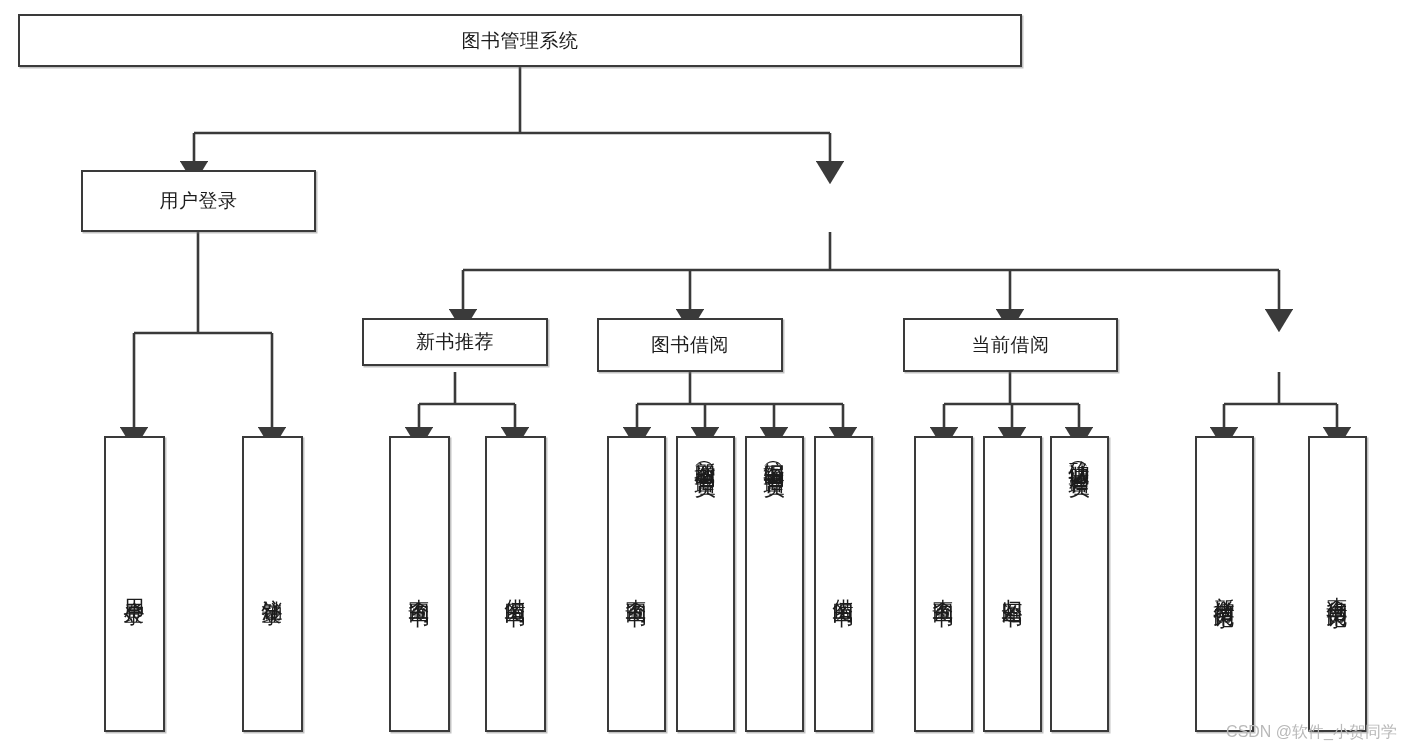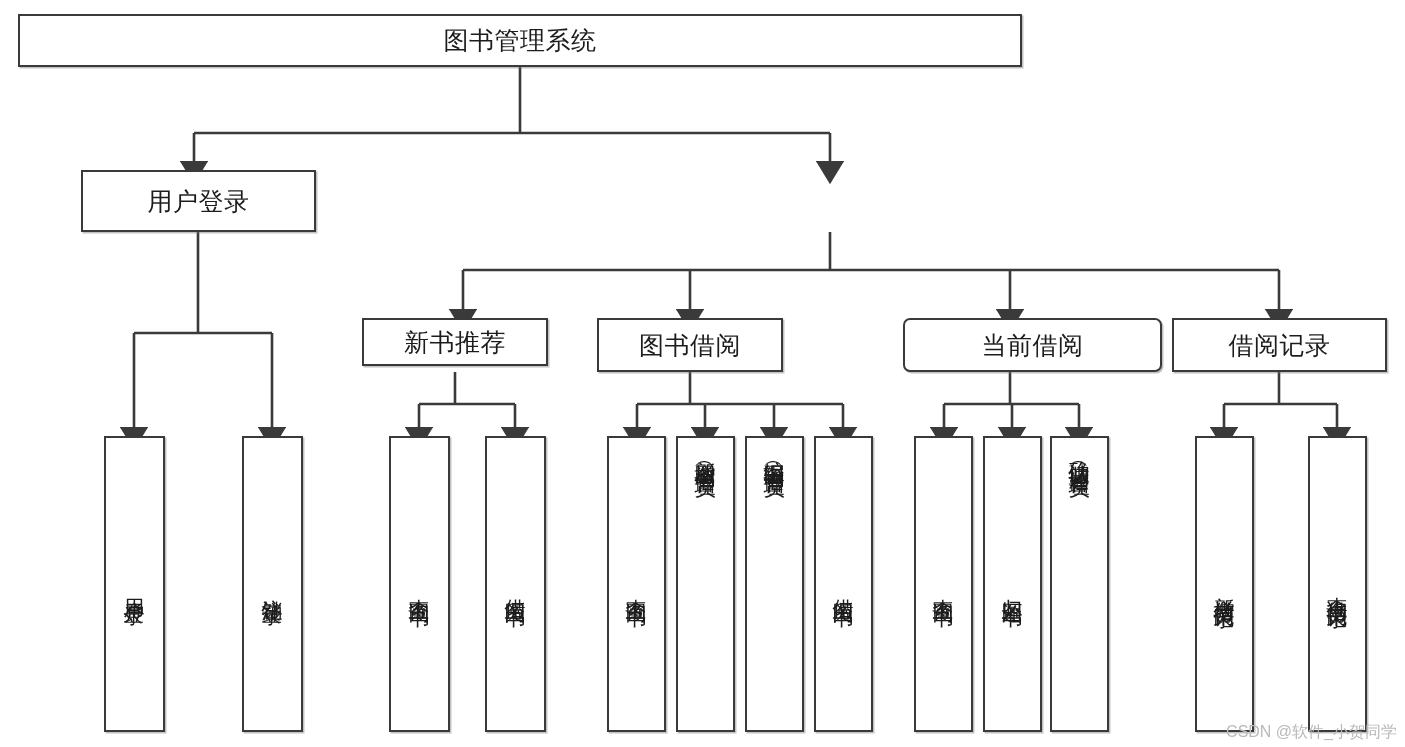--- a/index.html
+++ b/index.html
@@ -33,21 +33,21 @@
     background: #ffffff;
     border: 2.5px solid #3a3a3a;
     box-shadow: 1.5px 1.5px 0 rgba(120,120,120,0.45);
     display: flex;
     align-items: center;
     justify-content: center;
     color: #1c1c1c;
     z-index: 2;
   }
   .node-label {
-    font-size: 25px;
+    font-size: 19px;
     line-height: 1.15;
     letter-spacing: 0.5px;
     white-space: nowrap;
     text-align: center;
   }
   .node.vertical {
     align-items: flex-start;
     justify-content: center;
     padding-top: 6px;
   }
@@ -137,25 +137,22 @@
   <div class="node" style="left:81px; top:170px; width:235px; height:62px;">
     <span class="node-label">用户登录</span>
   </div>
 
   <div class="node" style="left:362px; top:318px; width:186px; height:48px;">
     <span class="node-label">新书推荐</span>
   </div>
   <div class="node" style="left:597px; top:318px; width:186px; height:54px;">
     <span class="node-label">图书借阅</span>
   </div>
-  <div class="node" style="left:903px; top:318px; width:259px; height:54px;border-radius:7px;">
+  <div class="node" style="left:903px; top:318px; width:215px; height:54px;">
     <span class="node-label">当前借阅</span>
-  </div>
-  <div class="node" style="left:1172px; top:318px; width:215px; height:54px;">
-    <span class="node-label">借阅记录</span>
   </div>
 
   <div class="node vertical mid" style="left:104px; top:436px; width:61px; height:296px;">
     <span class="node-label">用户登录</span>
   </div>
   <div class="node vertical mid" style="left:242px; top:436px; width:61px; height:296px;">
     <span class="node-label">注销登录</span>
   </div>
 
   <div class="node vertical mid" style="left:389px; top:436px; width:61px; height:296px;">

